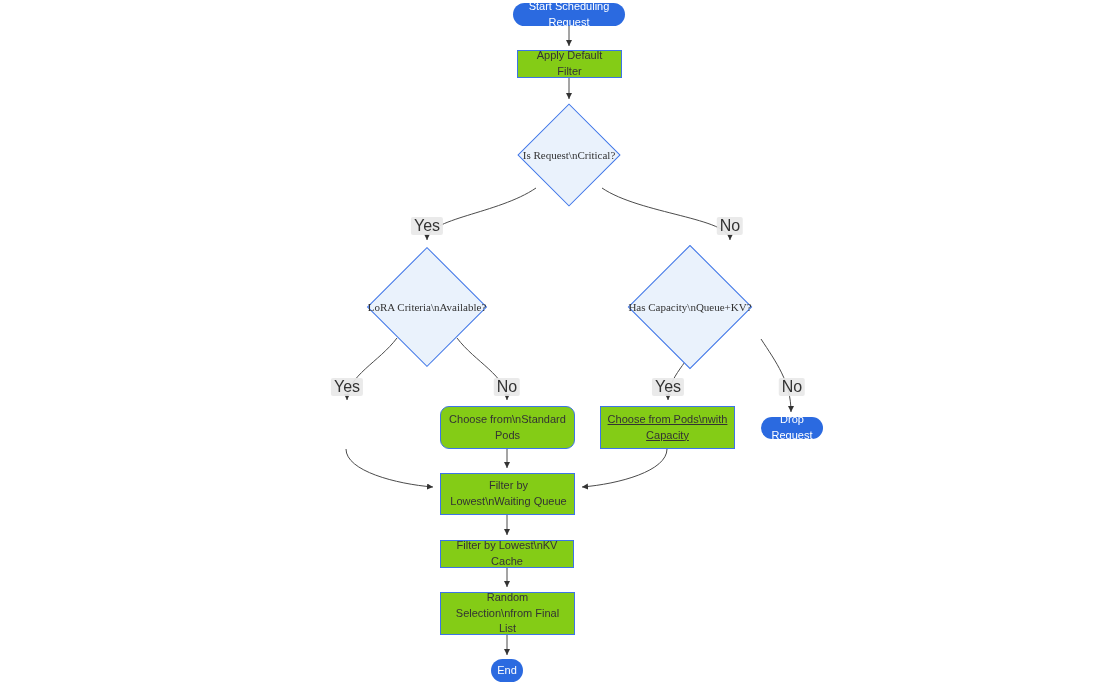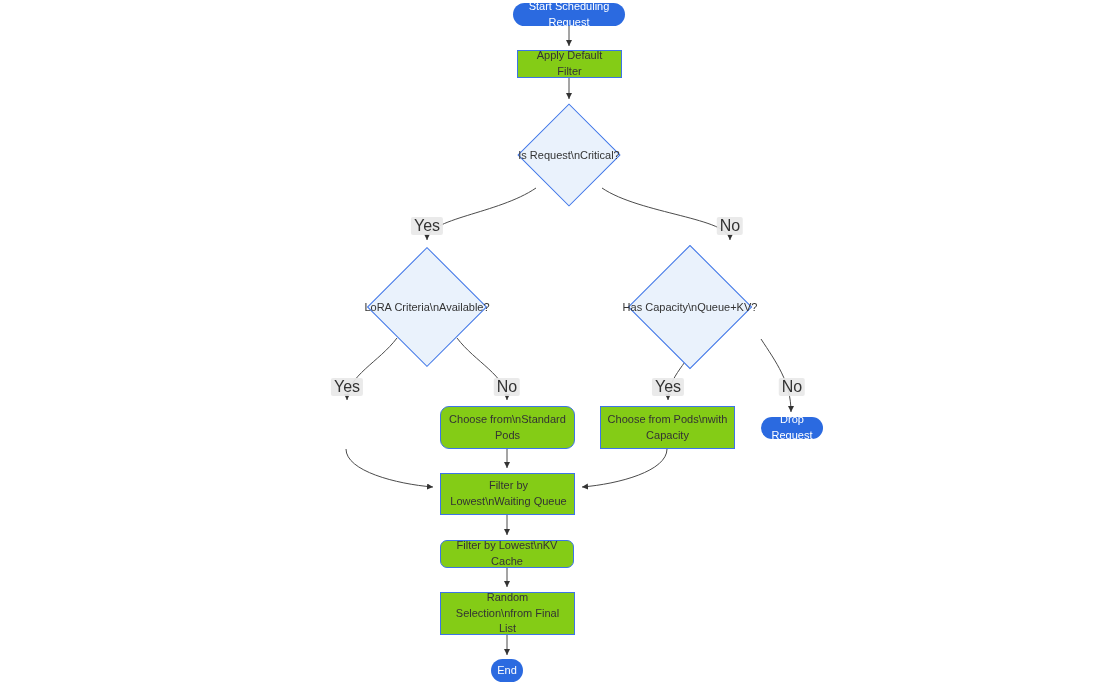--- a/index.html
+++ b/index.html
@@ -8,21 +8,21 @@
   .canvas { position: relative; width: 1103px; height: 685px; background: #ffffff; }
   .edges-layer { position: absolute; left: 0; top: 0; width: 1103px; height: 685px; }
   .edge-path { fill: none; stroke: #4b4b4b; stroke-width: 1; }
 
   .node { position: absolute; display: flex; align-items: center; justify-content: center;
           text-align: center; color: #333333; font-size: 11px; line-height: 1.45; }
   .pill { background: #2b6ae0; color: #ffffff; font-weight: normal; border-radius: 12px;
           padding: 0 10px; }
   .process { background: #84cc16; border: 1.4px solid #3d74e8; padding: 2px 6px; }
 
-  .diamond-wrap { position: absolute; }
+  .diamond-wrap { position: absolute; font-family: Liberation Serif, serif; }
   .diamond-shape { position: absolute; left: 50%; top: 50%;
                    transform: translate(-50%, -50%) rotate(45deg);
                    background: #eaf2fc; border: 1.5px solid #3d74e8; }
   .diamond-label { position: absolute; left: 50%; top: 50%;
                    transform: translate(-50%, -50%); white-space: nowrap;
                    color: #333333; font-size: 11px; }
 
   .edge-label { position: absolute; transform: translate(-50%, -50%);
                 background: rgba(232,232,232,0.92); color: #333333;
                 font-size: 16px; padding: 0px 3px; border-radius: 2px; }
@@ -75,33 +75,33 @@
   <div class="diamond-wrap" style="left:628px; top:245px; width:124px; height:124px;">
     <div class="diamond-shape" style="width:88px; height:88px;"></div>
     <span class="diamond-label">Has Capacity\nQueue+KV?</span>
   </div>
 
 
   <div class="node process" style="left:440px; top:406px; width:135px; height:43px;border-radius:9px;">
     <span>Choose from\nStandard Pods</span>
   </div>
 
-  <div class="node process" style="left:600px; top:406px; width:135px; height:43px;">
+  <div class="node process" style="left:600px; top:406px; width:135px; height:43px;text-decoration:underline;">
     <span>Choose from Pods\nwith Capacity</span>
   </div>
 
   <div class="node pill" style="left:761px; top:417px; width:62px; height:22px;">
     <span>Drop Request</span>
   </div>
 
   <div class="node process" style="left:440px; top:473px; width:135px; height:42px;padding-left:8px;">
     <span>Filter by Lowest\nWaiting Queue</span>
   </div>
 
-  <div class="node process" style="left:440px; top:540px; width:134px; height:28px;border-radius:7px;">
+  <div class="node process" style="left:440px; top:540px; width:134px; height:28px;">
     <span>Filter by Lowest\nKV Cache</span>
   </div>
 
   <div class="node process" style="left:440px; top:592px; width:135px; height:43px;">
     <span>Random Selection\nfrom Final List</span>
   </div>
 
   <div class="node pill" style="left:491px; top:659px; width:32px; height:23px; padding:0 6px;">
     <span>End</span>
   </div>

